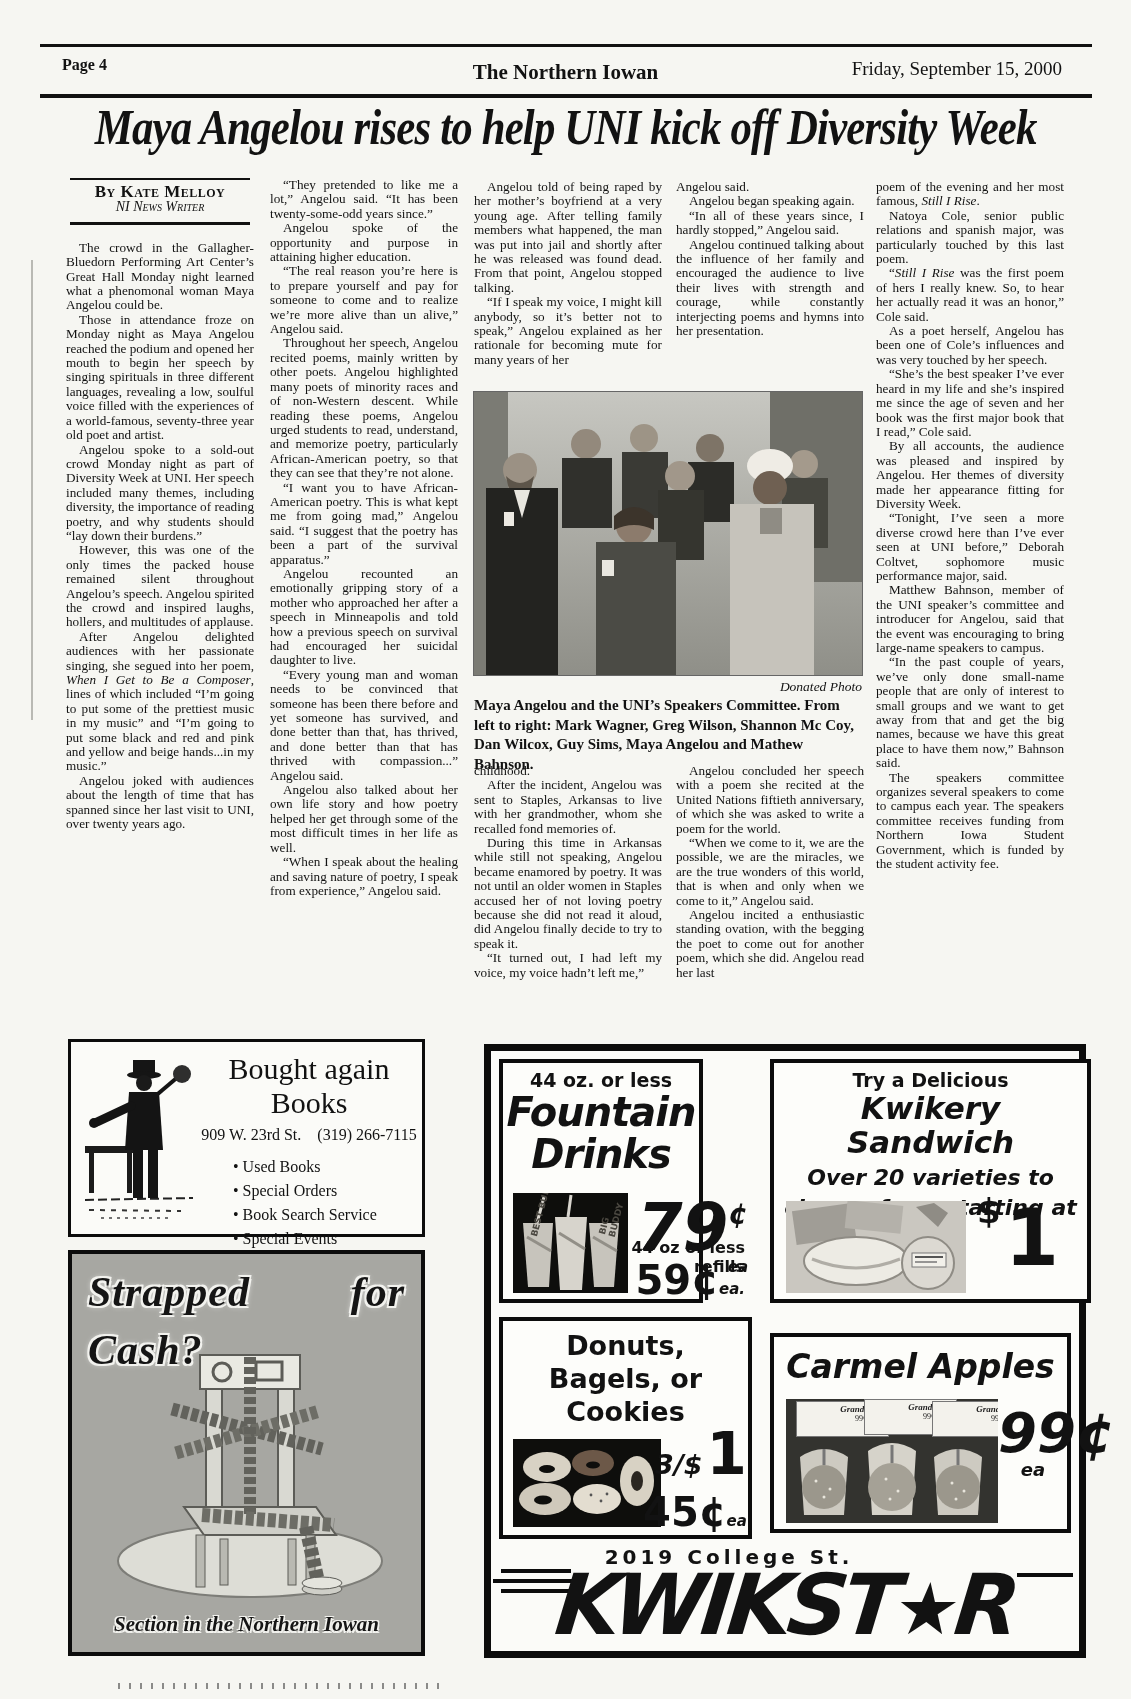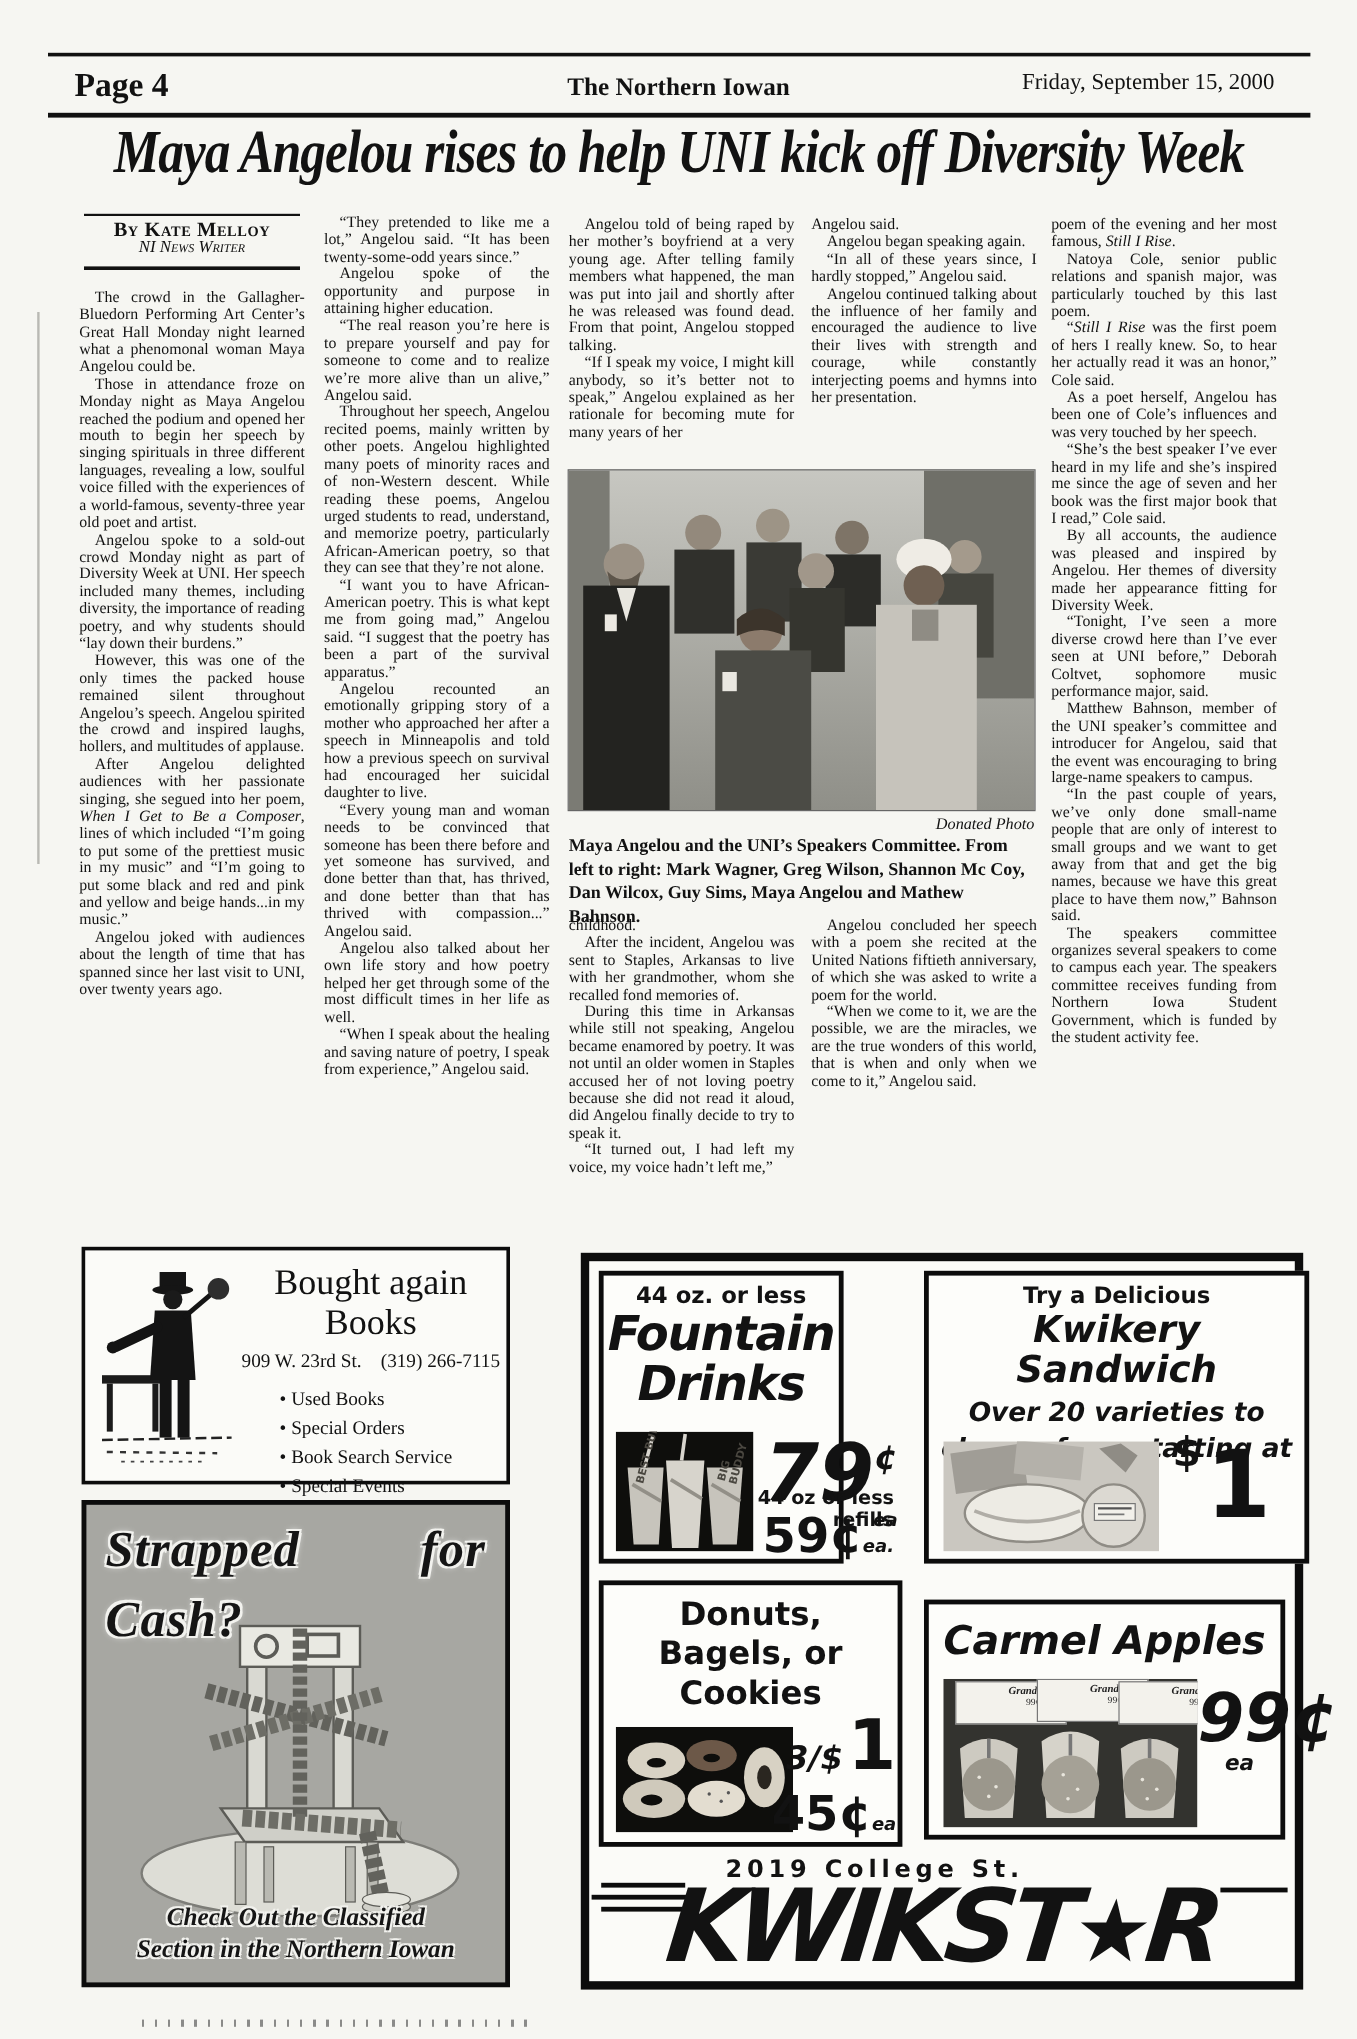--- a/index.html
+++ b/index.html
@@ -1,21 +1,21 @@
 <!DOCTYPE html>
 <html><head>
 <meta charset="utf-8">
 <style>
   html,body{margin:0;padding:0;background:#777;}
   .page{position:relative;width:1131px;height:1699px;background:#f6f6f2;margin:0 auto;
         font-family:"Liberation Serif",serif;color:#121212;overflow:hidden;}
   .abs{position:absolute;}
   .rule{position:absolute;background:#111;}
   
-  .hdr-page{font-size:28px;font-weight:bold;}
+  .hdr-page{font-size:16px;font-weight:bold;}
   .hdr-mast{font-size:21px;font-weight:bold;}
   .hdr-date{font-size:19px;}
   
   .headline-wrap{position:absolute;left:0;top:98px;width:1131px;text-align:center;overflow:hidden;}
   .headline{display:inline-block;white-space:nowrap;font-style:italic;font-weight:bold;
             font-size:51px;letter-spacing:-1px;transform:scaleX(.84);transform-origin:center;}
   
   .col{position:absolute;font-size:13.2px;line-height:14.4px;text-align:justify;overflow:hidden;}
   .para{margin:0;text-indent:13px;}
   .para.ni{text-indent:0;}
@@ -210,20 +210,21 @@
         <p class="para"><span>After the incident, Angelou was sent to Staples, Arkansas to live with her grandmother, whom she recalled fond memories of.</span></p>
         <p class="para"><span>During this time in Arkansas while still not speaking, Angelou became enamored by poetry. It was not until an older women in Staples accused her of not loving poetry because she did not read it aloud, did Angelou finally decide to try to speak it.</span></p>
         <p class="para"><span>“It turned out, I had left my voice, my voice hadn’t left me,”</span></p>
       </div>
   </div>
 
   <div class="col" style="left:676px;top:764px;width:188px;height:258px;">
     <div>
         <p class="para"><span>Angelou concluded her speech with a poem she recited at the United Nations fiftieth anniversary, of which she was asked to write a poem for the world.</span></p>
         <p class="para"><span>“When we come to it, we are the possible, we are the miracles, we are the true wonders of this world, that is when and only when we come to it,” Angelou said.</span></p>
+        <p class="para"><span>Angelou incited a enthusiastic standing ovation, with the begging the poet to come out for another poem, which she did. Angelou read her last</span></p>
       </div>
   </div>
 
   <div class="adbox" style="left:68px;top:1039px;width:357px;height:198px;">
     <div class="imgph" style="left:10px;top:8px;width:118px;height:175px;">
       <svg viewBox="0 0 118 175">
         <rect width="118" height="175" fill="none"></rect>
         <line x1="4" y1="150" x2="112" y2="148" stroke="#222" stroke-width="2" stroke-dasharray="9 4"></line>
         <line x1="8" y1="160" x2="100" y2="161" stroke="#333" stroke-width="2" stroke-dasharray="5 6"></line>
         <line x1="20" y1="168" x2="90" y2="168" stroke="#444" stroke-width="1.5" stroke-dasharray="3 5"></line>
@@ -281,21 +282,20 @@
         <line x1="62" y1="60" x2="212" y2="100" stroke="#62625c" stroke-width="13" stroke-dasharray="7 3"></line>
         <line x1="66" y1="104" x2="210" y2="62" stroke="#6d6d66" stroke-width="13" stroke-dasharray="7 3"></line>
         <line x1="140" y1="8" x2="140" y2="168" stroke="#62625c" stroke-width="12" stroke-dasharray="7 3"></line>
         <line x1="92" y1="166" x2="224" y2="176" stroke="#6d6d66" stroke-width="14" stroke-dasharray="8 3"></line>
         <line x1="196" y1="178" x2="210" y2="242" stroke="#62625c" stroke-width="14" stroke-dasharray="8 3"></line>
         <ellipse cx="212" cy="240" rx="20" ry="6" fill="#cfcfc8" stroke="#5c5c57"></ellipse>
         <ellipse cx="212" cy="234" rx="20" ry="6" fill="#e4e4dd" stroke="#5c5c57"></ellipse>
       </svg>
     </div>
     <div class="strap-footer">
-      <div>Check Out the Classified</div>
       <div>Section in the Northern Iowan</div>
     </div>
   </div>
 
   <div class="adbox kwik-outer" style="left:484px;top:1044px;width:602px;height:614px;">
 
     <div class="kwik-box" style="left:8px;top:8px;width:204px;height:244px;">
       <div class="kicker">44 oz. or less</div>
       <div class="big-italic fountain-t">Fountain</div>
       <div class="big-italic fountain-t">Drinks</div>

